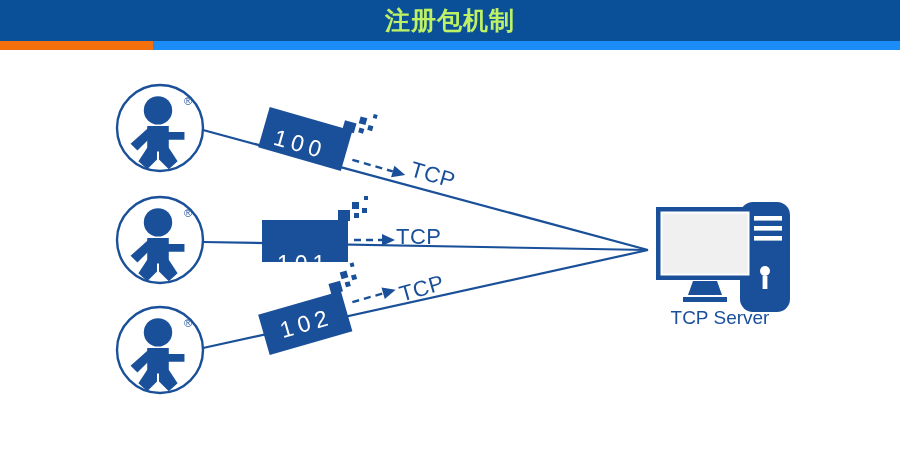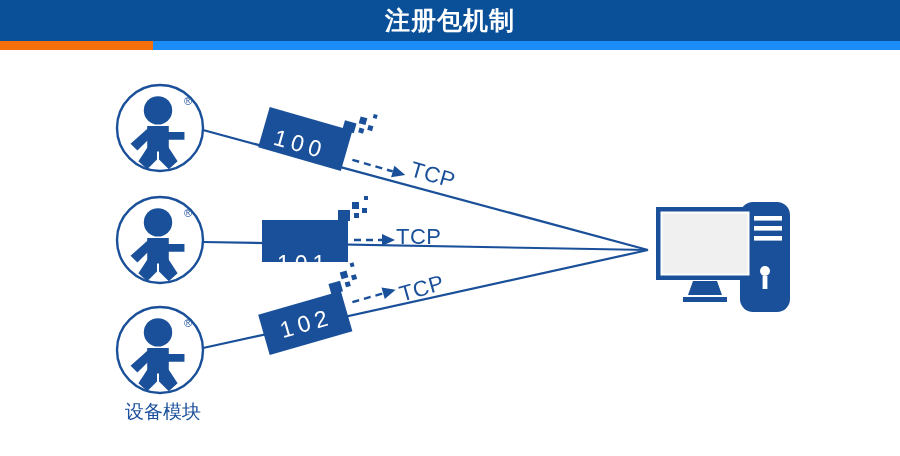--- a/index.html
+++ b/index.html
@@ -31,21 +31,21 @@
     background: #0a5099;
   }
   .header-title {
     position: absolute;
     left: 0;
     top: 0;
     width: 900px;
     height: 41px;
     line-height: 41px;
     text-align: center;
-    color: #ffffff;
+    color: #bef264;
     font-size: 25px;
     font-weight: bold;
     letter-spacing: 1px;
     font-family: "DejaVu Sans", "Liberation Sans", sans-serif;
     white-space: nowrap;
   }
   .accent-strip {
     position: absolute;
     left: 0;
     top: 41px;
@@ -269,16 +269,16 @@
     <div class="pkt-num" style="left:278px; top:74px; transform:rotate(16deg); transform-origin:left top;">100</div>
 
     <div class="pkt-num" style="left:277px; top:177px;margin-top:24px;">101</div>
 
     <div class="pkt-num" style="left:277px; top:268px; transform:rotate(-16deg); transform-origin:left top;">102</div>
 
     <div class="label-text tcp-label tcp-1">TCP</div>
     <div class="label-text tcp-label tcp-2">TCP</div>
     <div class="label-text tcp-label tcp-3">TCP</div>
 
-    <div class="label-text device-label">设备模块</div>
+    <div class="label-text server-label">TCP Server</div>
 
   </div>
 </div>
 
 </body></html>

